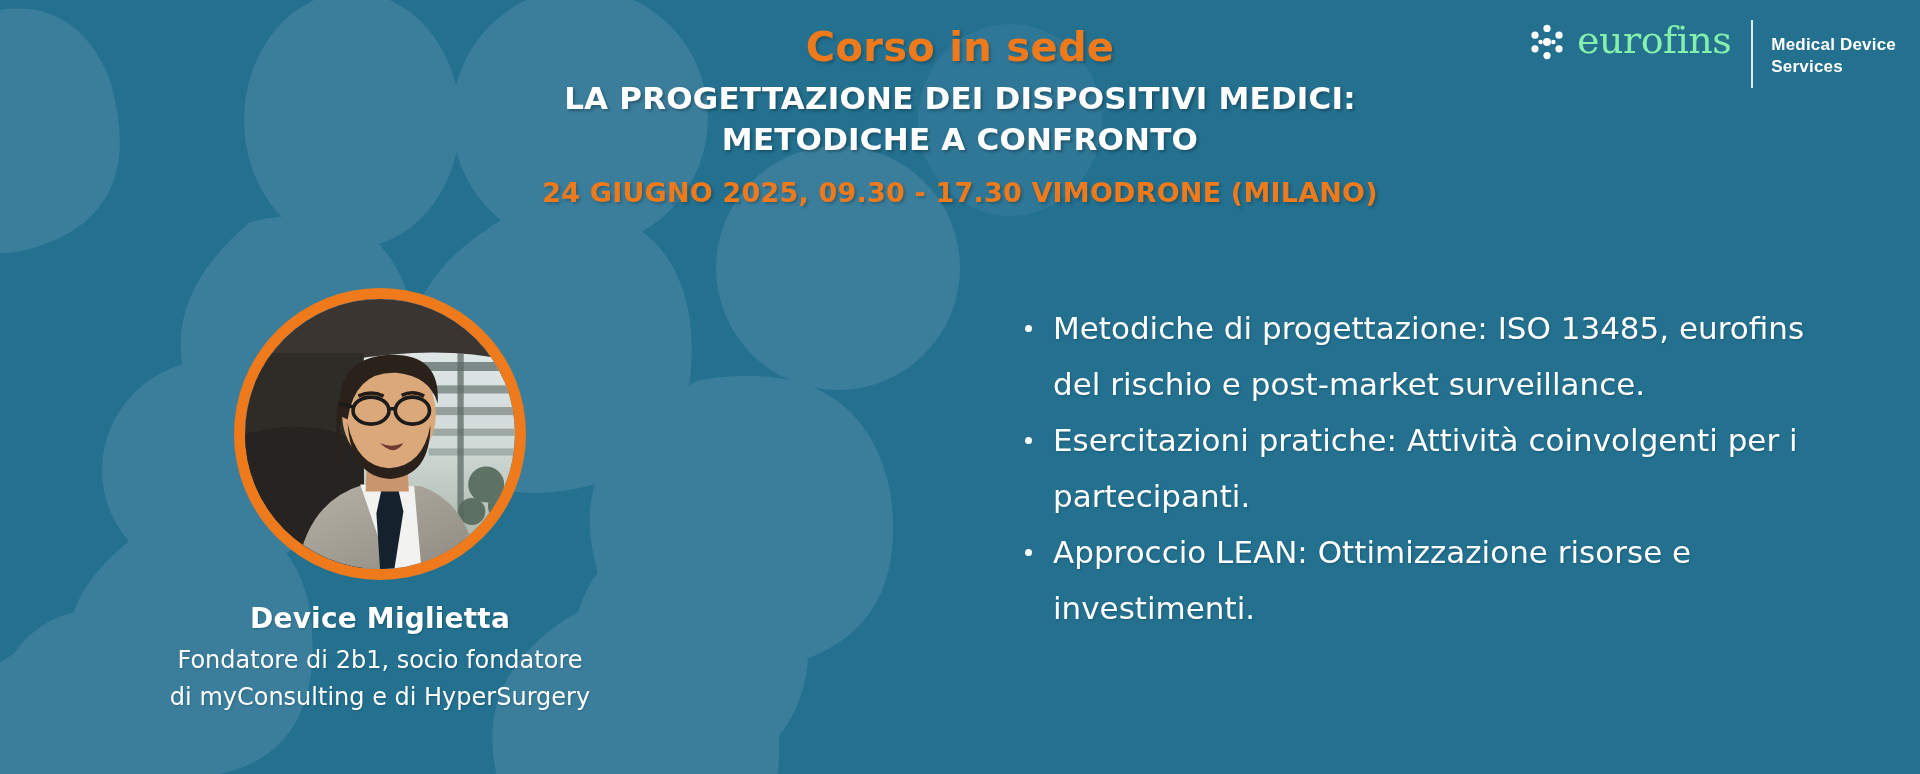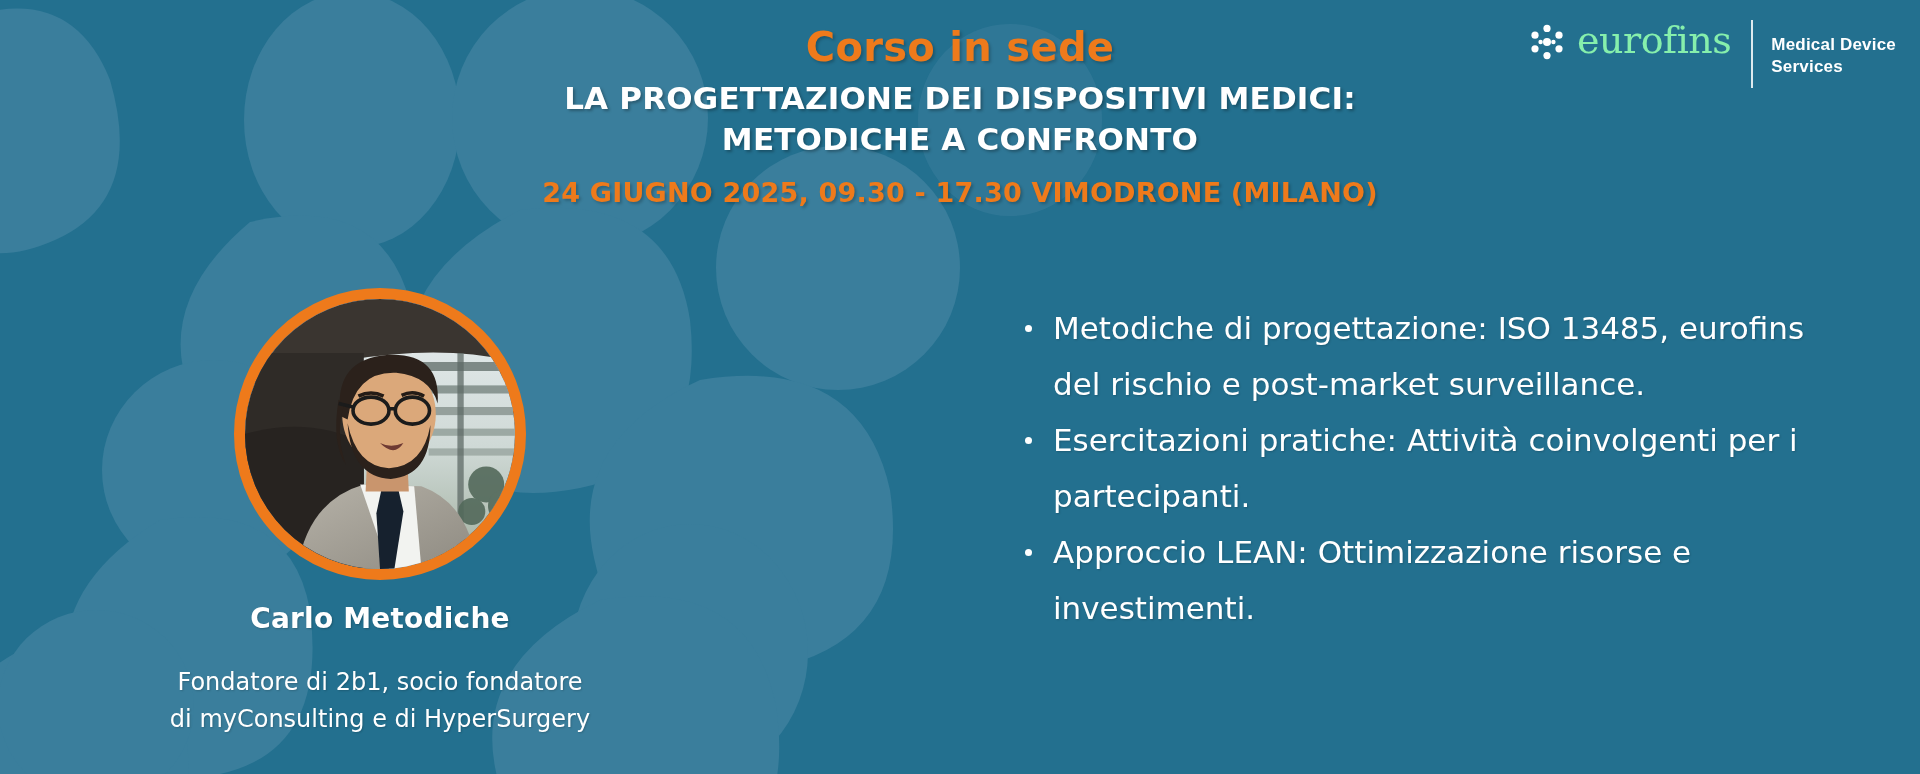--- a/index.html
+++ b/index.html
@@ -142,21 +142,21 @@
     margin-top: 22px;
     font-family: "DejaVu Sans", "Liberation Sans", sans-serif;
     font-weight: bold;
     font-size: 28px;
     line-height: 34px;
     color: #ffffff;
     letter-spacing: .2px;
     text-shadow: 1px 1px 2px rgba(0,0,0,.22);
   }
   .speaker-role {
-    margin-top: 28px;
+    margin-top: 6px;
     font-family: "DejaVu Sans", "Liberation Sans", sans-serif;
     font-weight: 400;
     font-size: 24px;
     line-height: 37px;
     color: #ffffff;
     white-space: pre-line;
     text-shadow: 1px 1px 2px rgba(0,0,0,.18);
   }
 
   
@@ -306,21 +306,21 @@
           <ellipse cx="140" cy="124" rx="20" ry="15"></ellipse>
           <ellipse cx="186" cy="124" rx="19" ry="15"></ellipse>
           <path d="M160 122 H166"></path>
           <path d="M120 120 L104 116"></path>
         </g>
 
         <path d="M126 108 Q140 101 154 108" stroke="#241b16" stroke-width="4" fill="none"></path>
         <path d="M174 107 Q187 101 199 108" stroke="#241b16" stroke-width="4" fill="none"></path>
       </svg>
     </div>
-    <div class="speaker-name">Carlo Metodiche</div>
+    <div class="speaker-name">Device Miglietta</div>
     <div class="speaker-role">Fondatore di 2b1, socio fondatore
 di myConsulting e di HyperSurgery</div>
   </div>
 
   <ul class="bullets">
     <li>
       <span class="dot"></span>
       <span>Metodiche di progettazione: ISO 13485, eurofins del rischio e post-market surveillance.</span>
     </li>
     <li>

